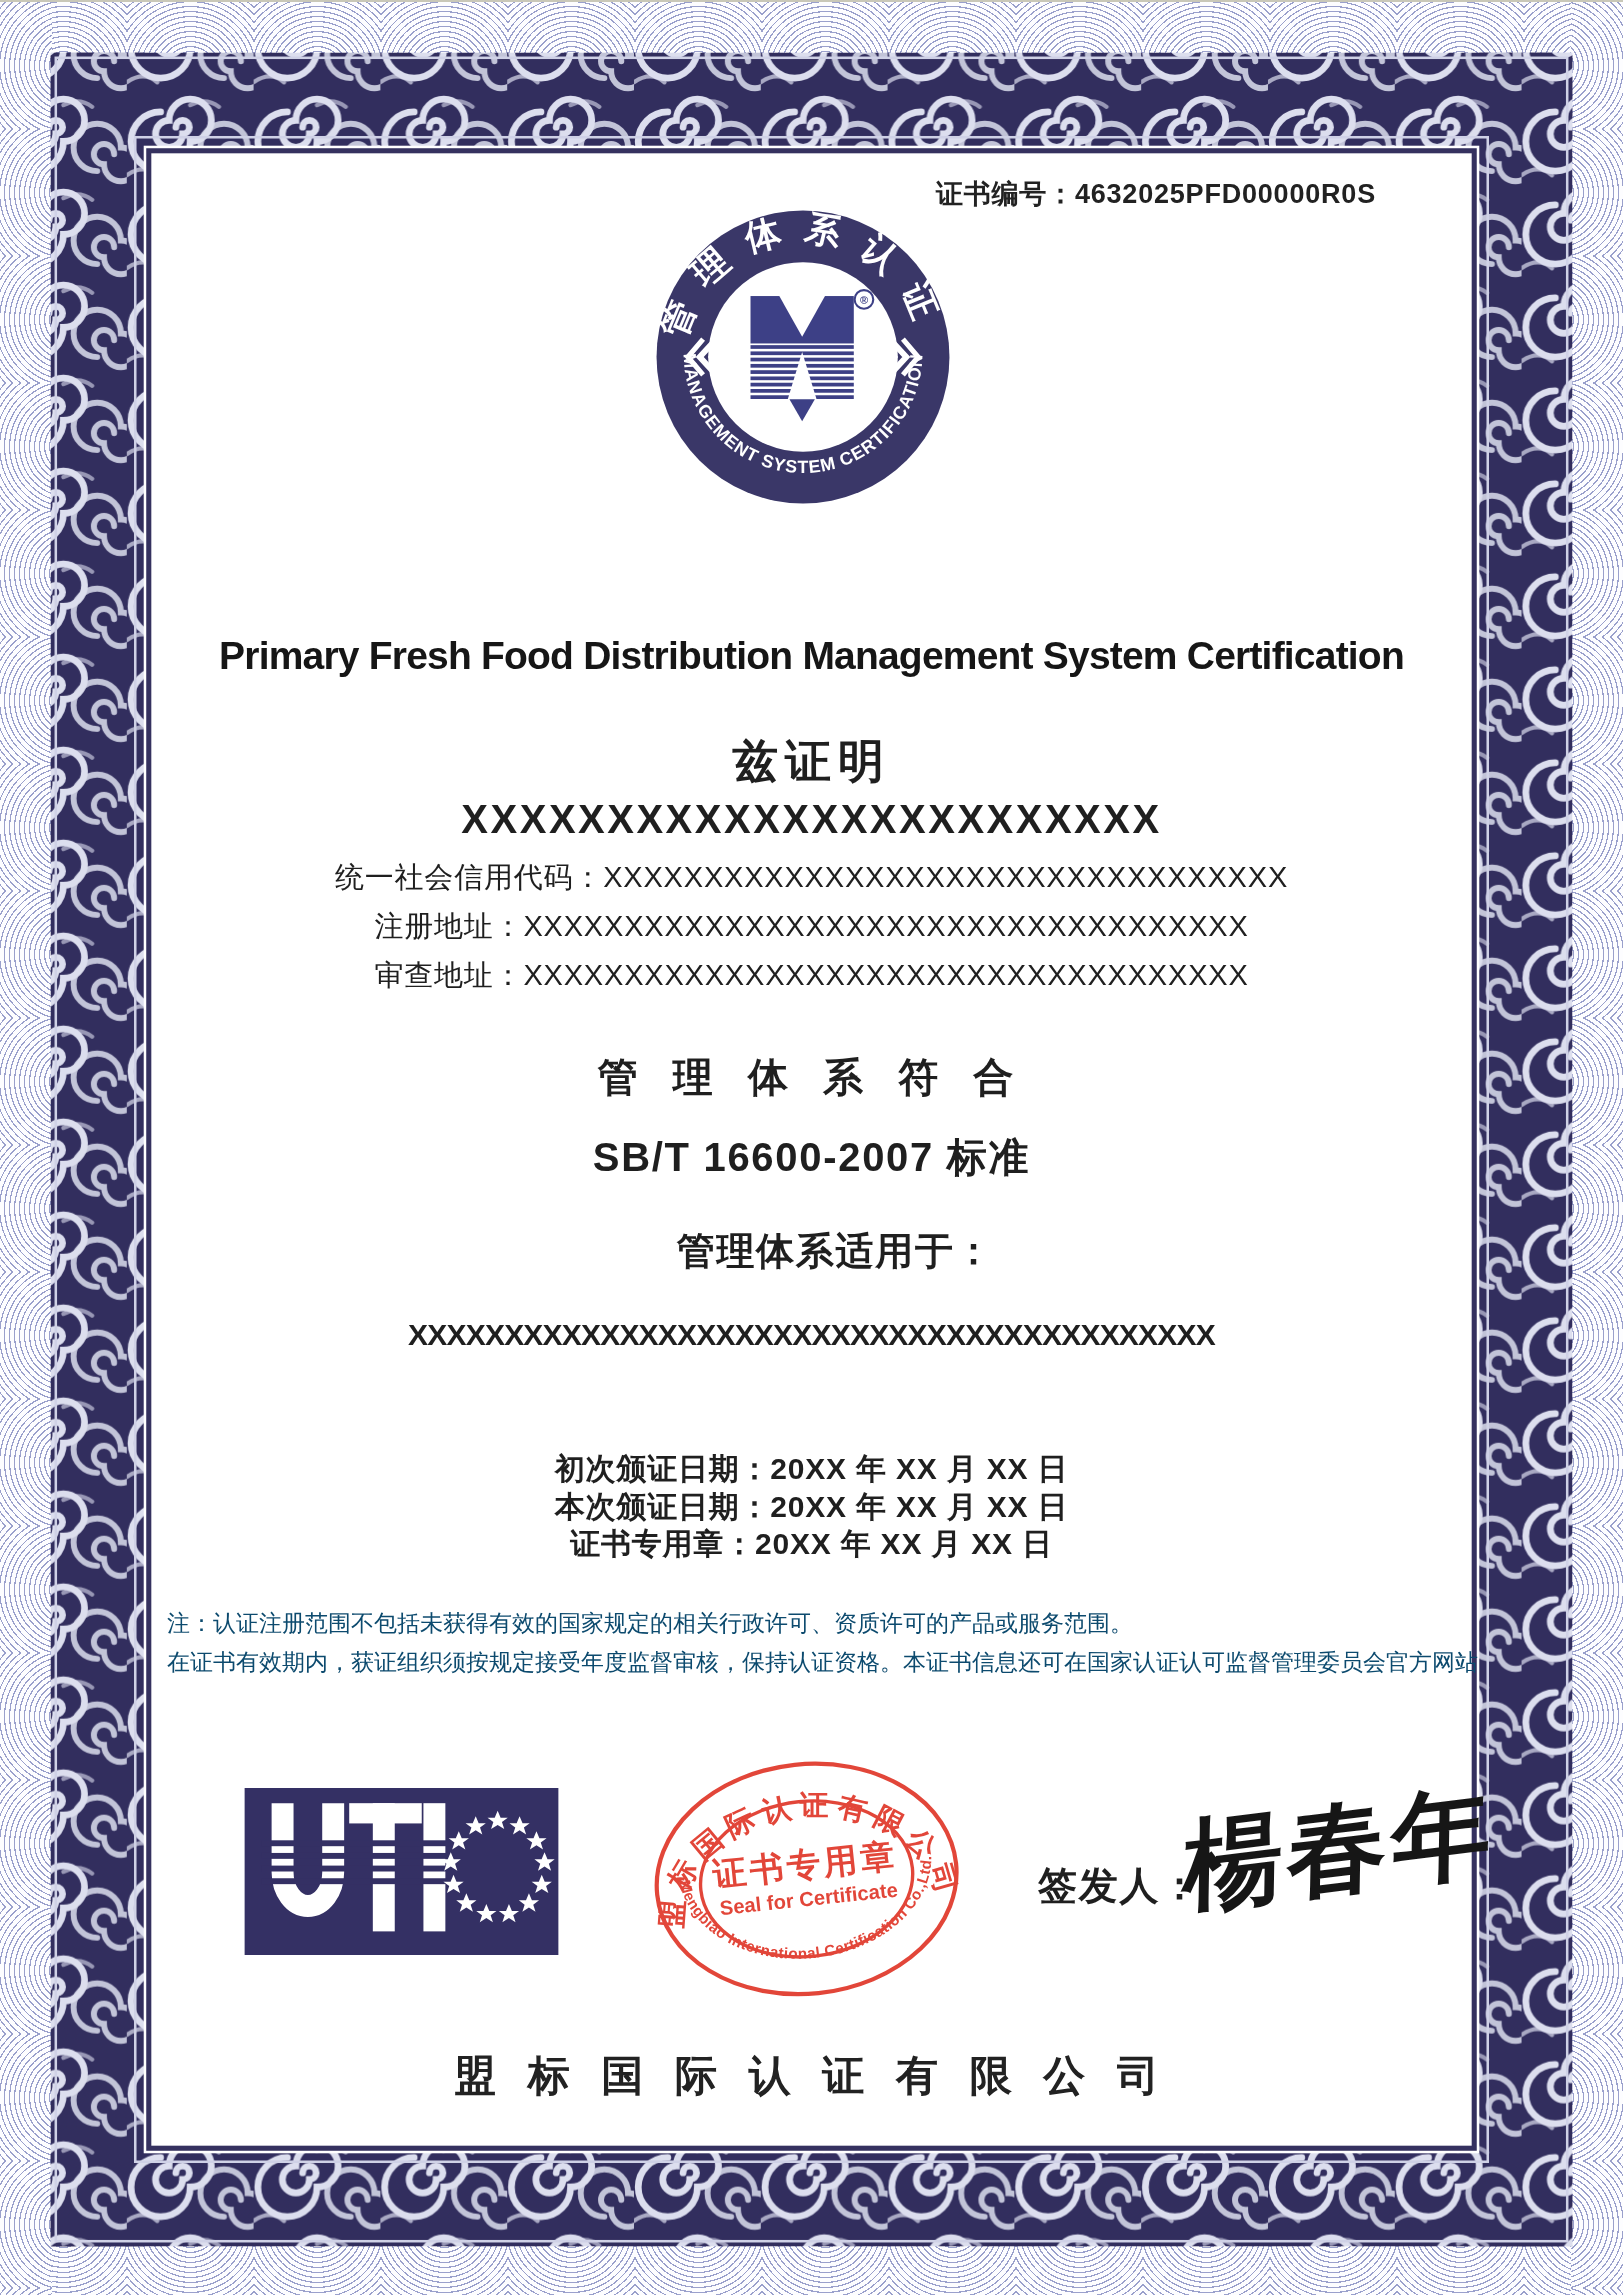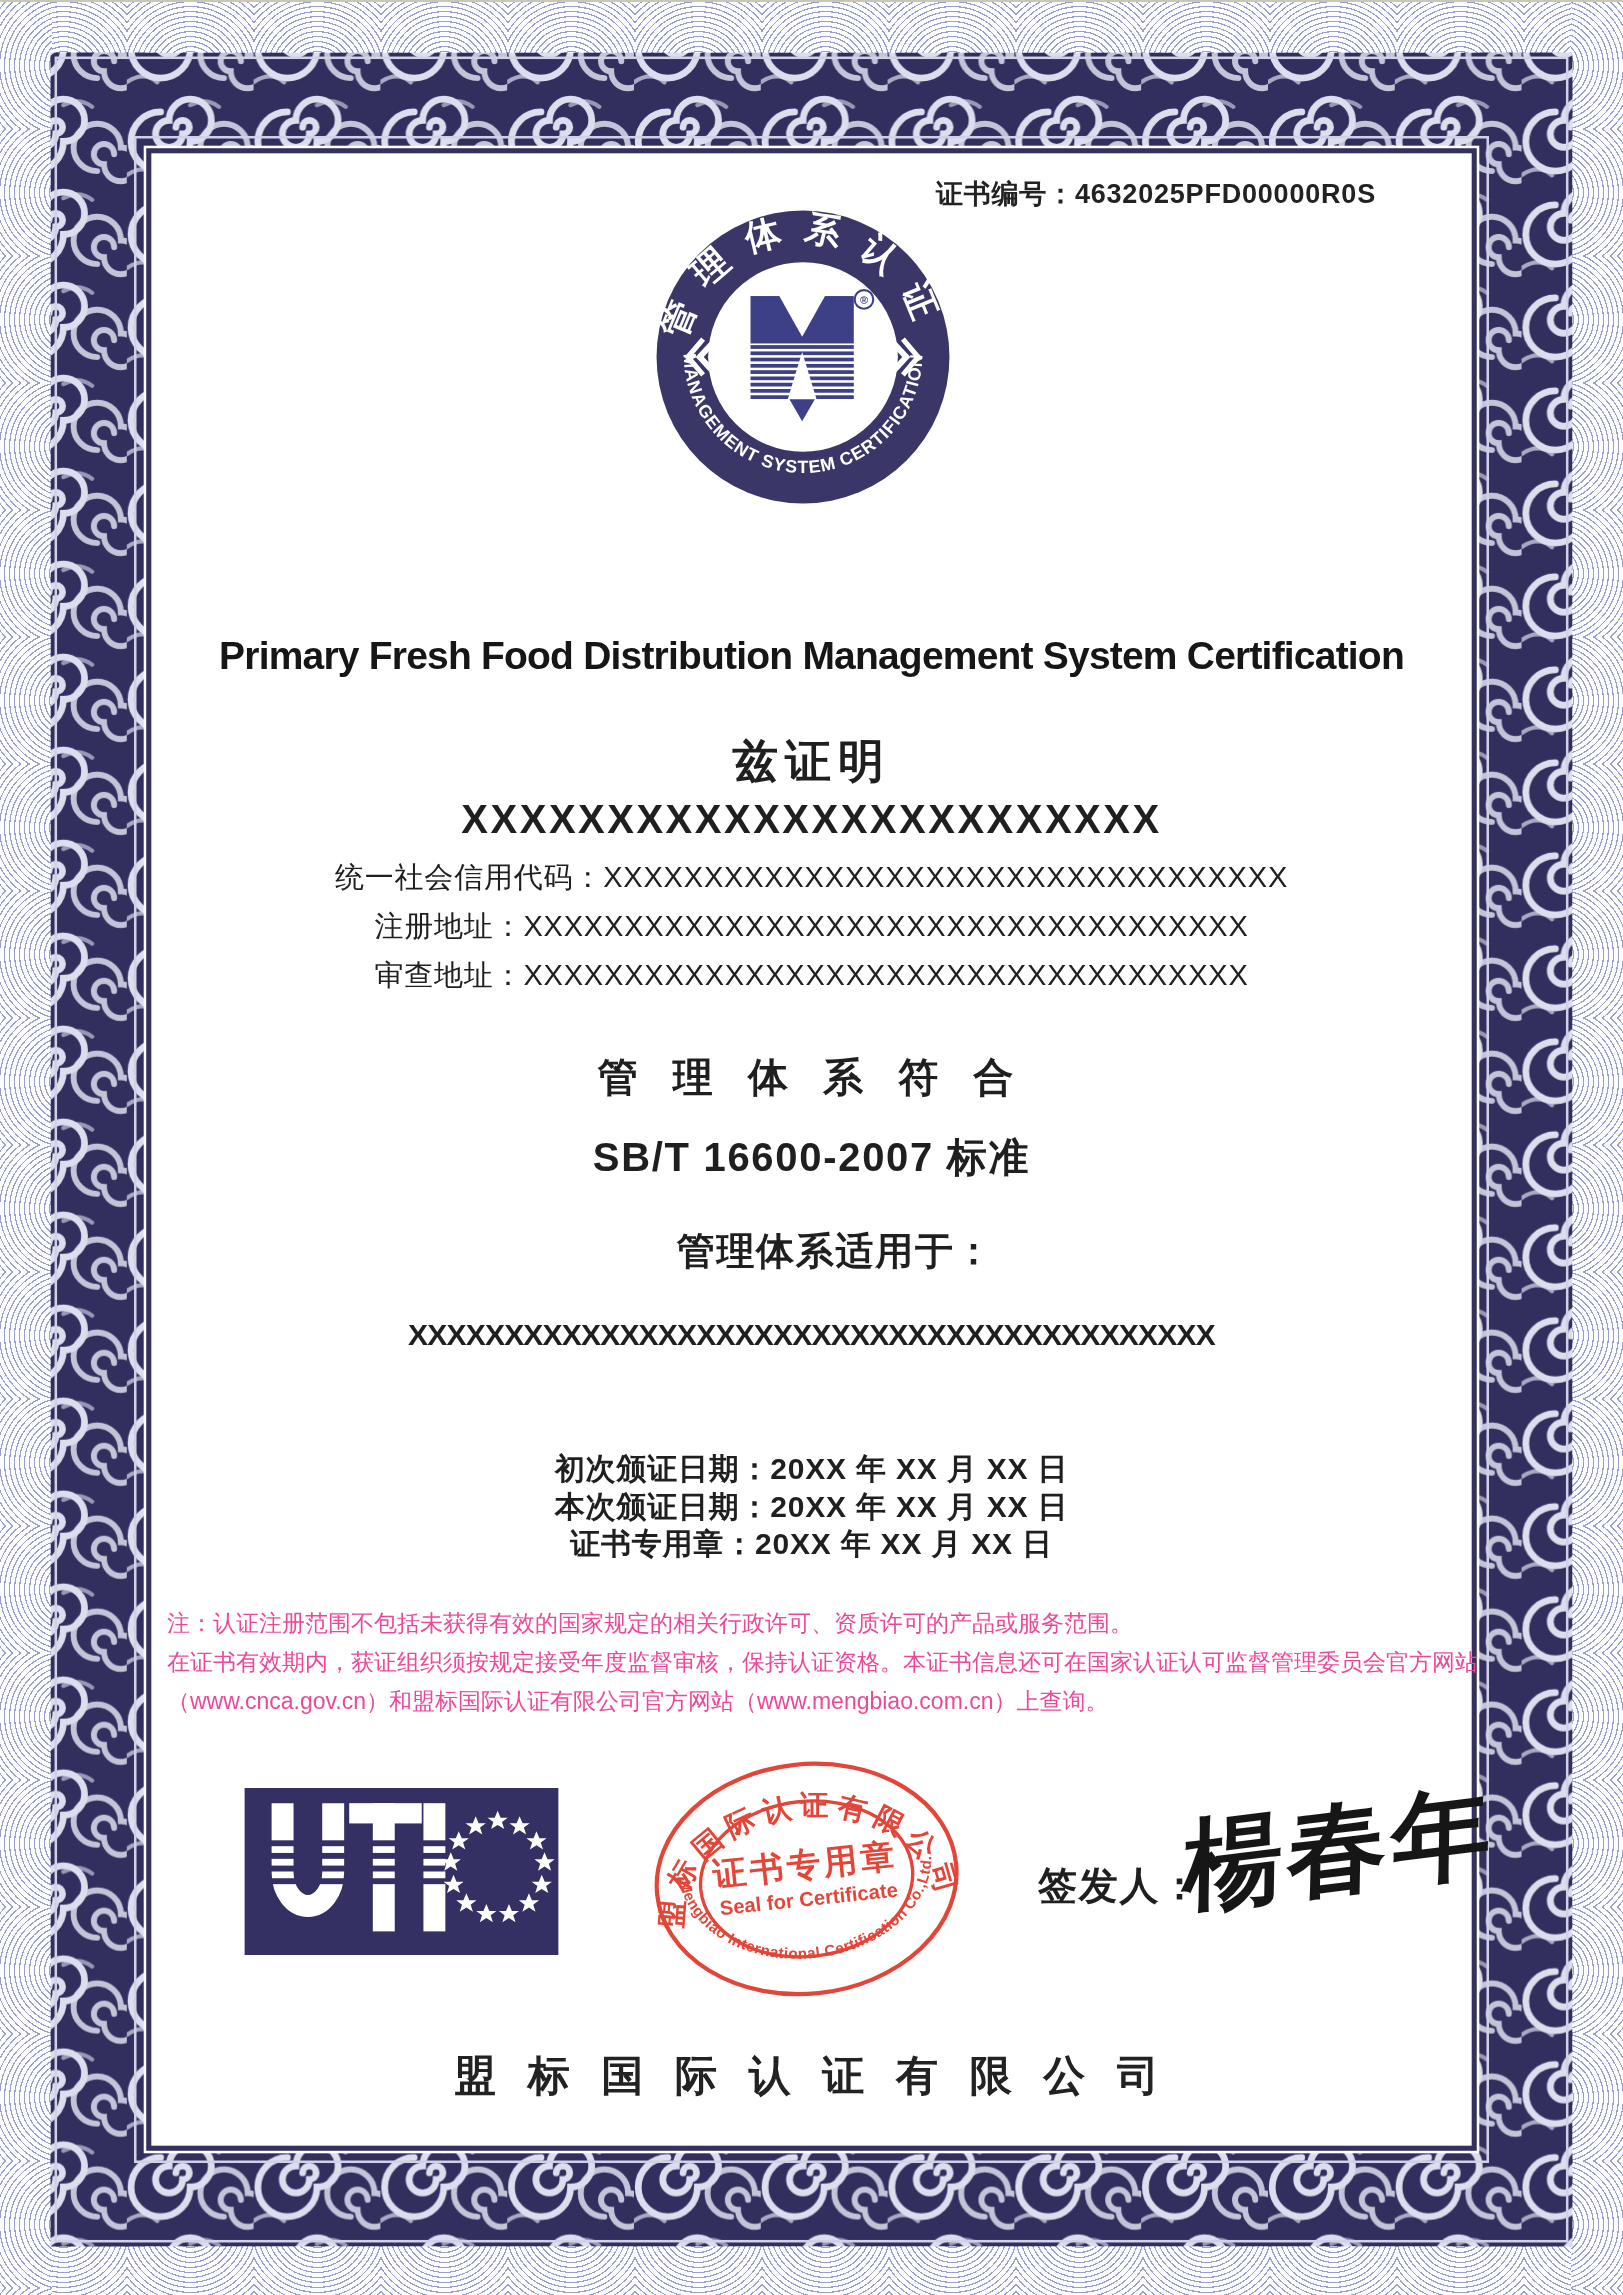--- a/index.html
+++ b/index.html
@@ -31,21 +31,21 @@
   .certify{top:729px;font-size:46px;font-weight:700;letter-spacing:6.8px;}
   .company{top:795px;font-size:40px;font-weight:700;letter-spacing:2.5px;}
   .fieldrow{font-size:29px;font-weight:400;letter-spacing:0.8px;}
   .f1{top:856px;} .f2{top:905px;} .f3{top:954px;}
   .comply{top:1048px;font-size:40px;font-weight:800;letter-spacing:12px;}
   .standard{top:1128px;font-size:40px;font-weight:800;letter-spacing:1.7px;}
   .scopehead{top:1224px;font-size:38px;font-weight:800;letter-spacing:1.7px;padding-left:48px;}
   .scopex{top:1316px;font-size:30px;font-weight:700;letter-spacing:-0.8px;}
   .daterow{font-size:30px;font-weight:700;letter-spacing:0.8px;}
   .d1{top:1447px;} .d2{top:1485px;} .d3{top:1522px;}
-  .notes{position:absolute;left:167px;right:144px;top:1602px;font-size:23px;color:#ec4899;line-height:39px;text-align:left;}
+  .notes{position:absolute;left:167px;right:144px;top:1602px;font-size:23px;color:#0c4a6e;line-height:39px;text-align:left;}
   .notes div{white-space:nowrap;}
   .ut-logo{position:absolute;left:244px;top:1786px;}
   .seal{position:absolute;left:644px;top:1752px;opacity:.93;transform:rotate(-6deg);}
   .signer{position:absolute;left:1038px;top:1857px;font-size:39px;font-weight:700;letter-spacing:1.7px;}
   .signature{position:absolute;left:1182px;top:1781px;font-size:100px;font-weight:700;color:#161616;
     transform:rotate(-7deg) skewX(-8deg);letter-spacing:5px;}
   .footer-name{top:2046px;font-size:42px;font-weight:600;letter-spacing:10px;color:#222;}
   .footer-addr{top:2115px;font-size:25px;font-weight:600;color:#222;}
   .footer-addr .gap{display:inline-block;width:39px;}
   .badge{position:absolute;left:654px;top:206px;}
@@ -154,21 +154,20 @@
   <div class="row daterow d2">
     <span>本次颁证日期：</span><span>20XX 年 XX 月 XX 日</span>
   </div>
   <div class="row daterow d3">
     <span>证书专用章：</span><span>20XX 年 XX 月 XX 日</span>
   </div>
 
   <div class="notes">
     <div>注：认证注册范围不包括未获得有效的国家规定的相关行政许可、资质许可的产品或服务范围。</div>
     <div>在证书有效期内，获证组织须按规定接受年度监督审核，保持认证资格。本证书信息还可在国家认证认可监督管理委员会官方网站</div>
-    <div>（www.cnca.gov.cn）和盟标国际认证有限公司官方网站（www.mengbiao.com.cn）上查询。</div>
   </div>
 
   <svg class="ut-logo" width="315" height="167" viewBox="0 0 372 198">
     <defs>
       <path id="star" d="M0,-12 L3.5,-3.7 12,-3.7 5.1,1.4 7.8,9.7 0,4.8 -7.8,9.7 -5.1,1.4 -12,-3.7 -3.5,-3.7 Z"></path>
     </defs>
     <rect width="372" height="198" fill="#343064"></rect>
     <g>
       <path d="M45,18 V100 a30,40 0 0 0 60,0 V18" fill="none" stroke="#ffffff" stroke-width="26"></path>
       <rect x="124" y="18" width="86" height="24" fill="#ffffff"></rect>

